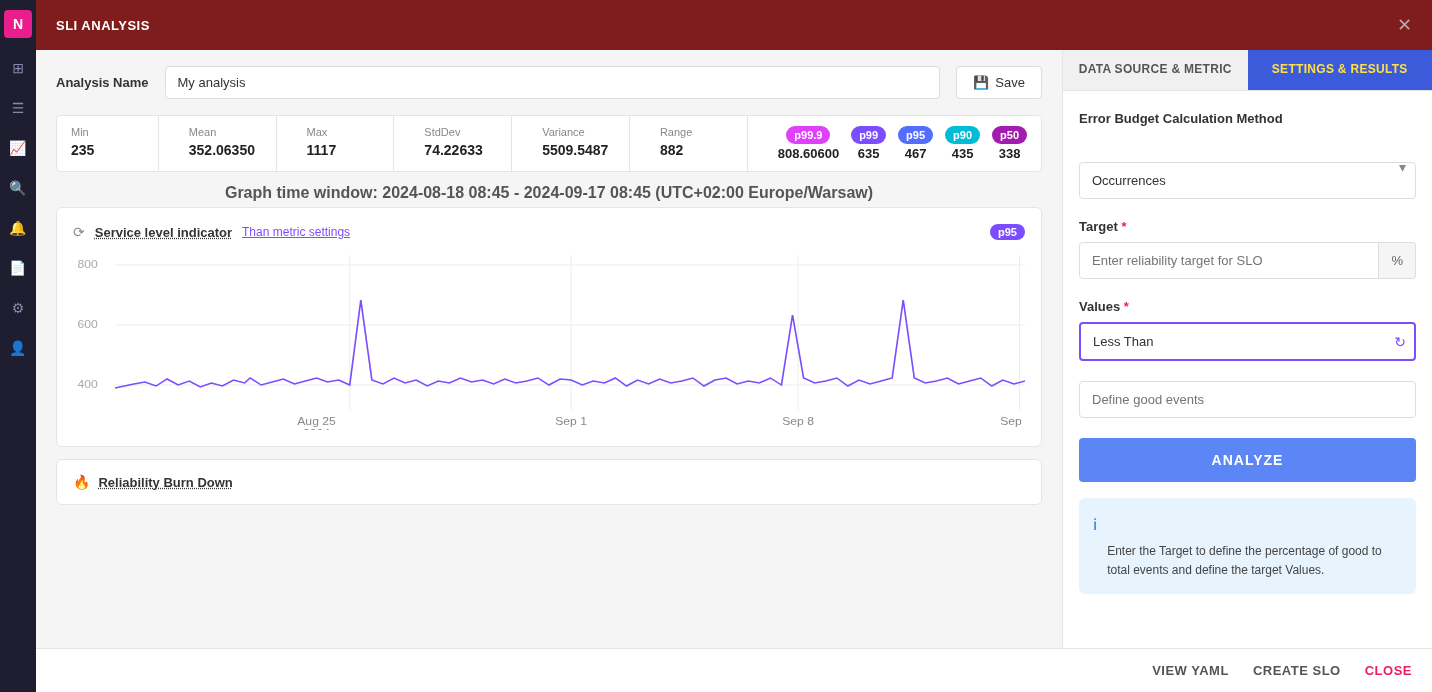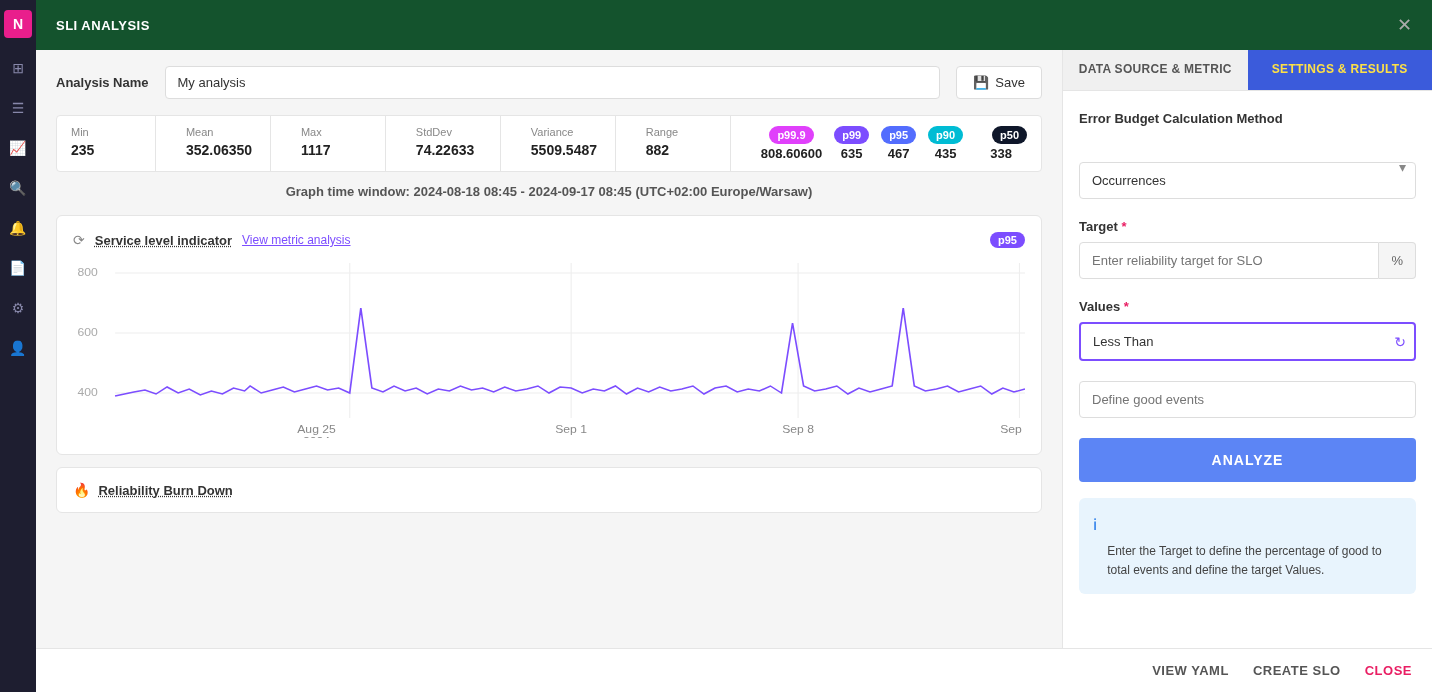--- a/index.html
+++ b/index.html
@@ -49,21 +49,21 @@
     
     .modal-overlay {
       flex: 1;
       background: #f5f5f5;
       display: flex;
       flex-direction: column;
     }
 
     
     .modal-header {
-      background: #14532d;
+      background: #7f1d1d;
       color: white;
       padding: 14px 20px;
       display: flex;
       justify-content: space-between;
       align-items: center;
       gap: 45px;
     }
     .modal-title {
       font-size: 13px;
       font-weight: 600;
@@ -161,34 +161,34 @@
       padding: 3px 8px;
       border-radius: 12px;
       font-size: 11px;
       font-weight: 600;
       color: white;
     }
     .badge-p999 { background: #e040fb; }
     .badge-p99 { background: #7c4dff; }
     .badge-p95 { background: #536dfe; }
     .badge-p90 { background: #00bcd4; }
-    .badge-p50 { background: #0f172a; margin-left: 17px; }
+    .badge-p50 { background: #a21caf; }
 
     .badge-value {
       font-size: 13px;
       font-weight: 600;
       color: #222;
     }
 
     
     .time-window {
       text-align: center;
-      font-size: 13px;
+      font-size: 16px;
       color: #555;
-      margin-bottom: 16px;
+      margin-bottom: 5px;
     }
     .time-window span { font-weight: 600; }
 
     
     .chart-section {
       background: white;
       border: 1px solid #e5e5e5;
       border-radius: 6px;
       padding: 16px;
       margin-bottom: 12px;
@@ -532,21 +532,21 @@
 
       <div class="time-window">
         <span>Graph time window:</span>
         <span>2024-08-18 08:45 - 2024-09-17 08:45 (UTC+02:00 Europe/Warsaw)</span>
       </div>
 
       <div class="chart-section">
         <div class="chart-header">
           <span style="color:#888;font-size:14px">⟳</span>
           <span class="chart-title">Service level indicator</span>
-          <span class="chart-link">View metric analysis</span>
+          <span class="chart-link">Than metric settings</span>
           <span class="chart-badge">p95</span>
         </div>
 
         <div class="chart-area">
           <svg class="chart-svg" viewBox="0 0 860 180" preserveAspectRatio="none">
 
             <text x="4" y="18" font-size="11" fill="#aaa">800</text>
             <text x="4" y="78" font-size="11" fill="#aaa">600</text>
             <text x="4" y="138" font-size="11" fill="#aaa">400</text>
 

